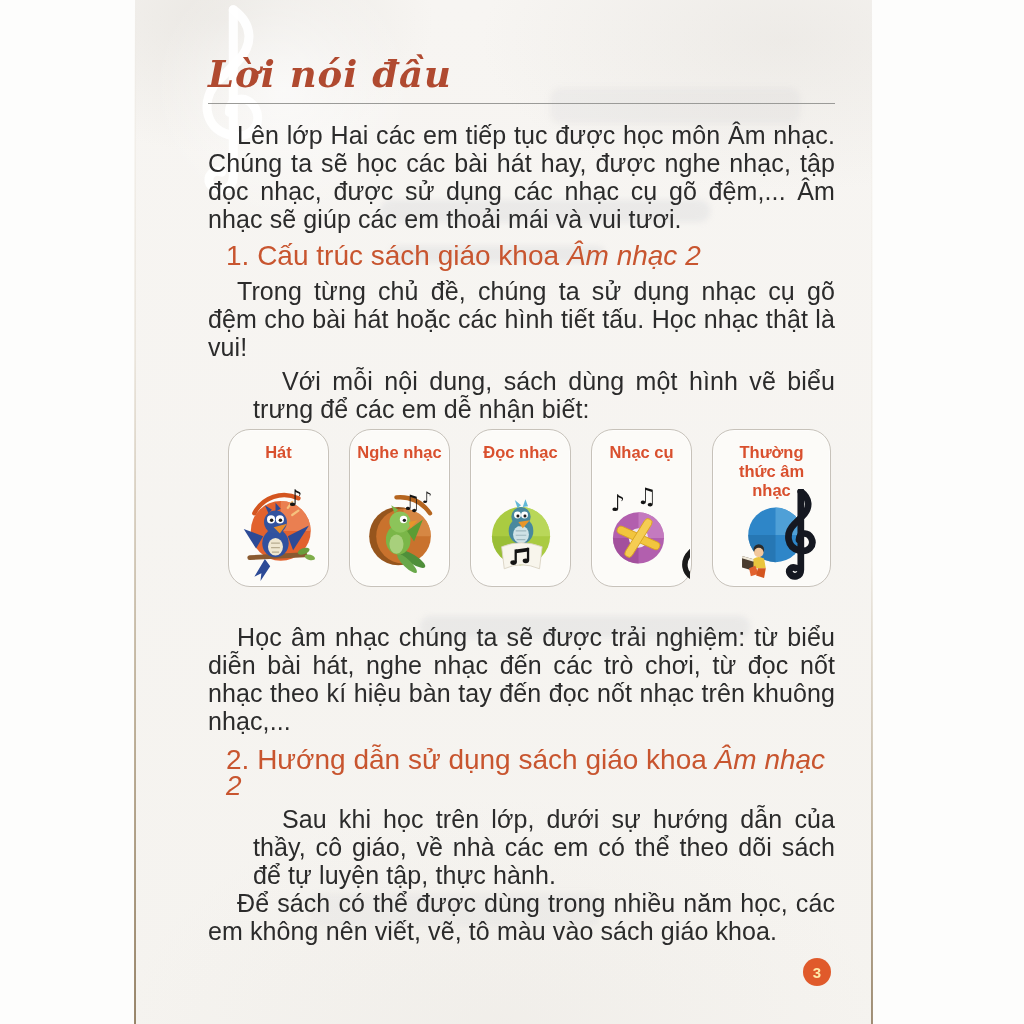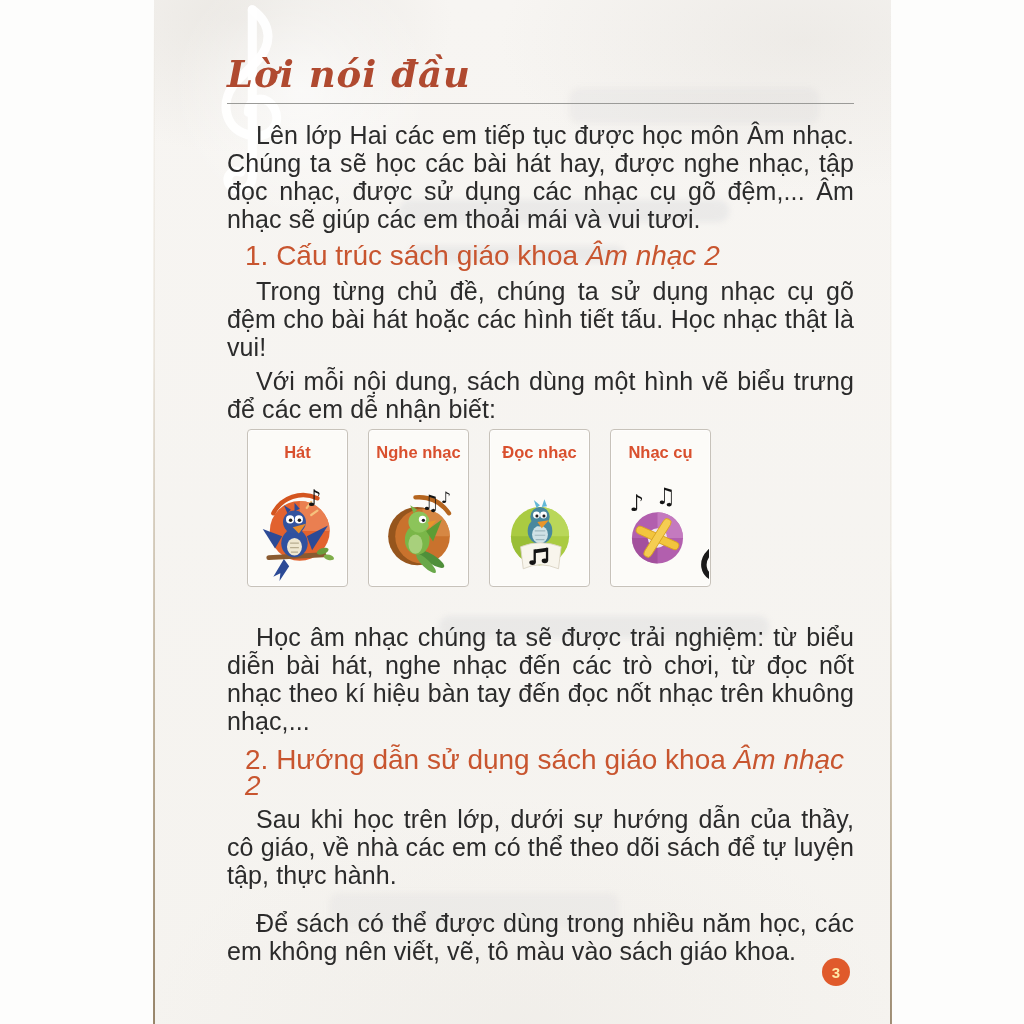--- a/index.html
+++ b/index.html
@@ -4,21 +4,21 @@
 <style>
   html,body{margin:0;padding:0;}
   body{
     width:1024px;height:1024px;position:relative;overflow:hidden;
     background:#fdfdfc;
     font-family:"Liberation Sans",sans-serif;
     -webkit-font-smoothing:antialiased;
   }
   
   .scan-page{
-    position:absolute;left:154px;top:0;width:737px;height:1024px;
+    position:absolute;left:135px;top:0;width:737px;height:1024px;
     background:
       radial-gradient(ellipse 300px 190px at 12% 2%, rgba(214,210,203,.38), transparent 70%),
       radial-gradient(ellipse 420px 210px at 88% 4%, rgba(216,212,206,.30), transparent 72%),
       radial-gradient(ellipse 500px 300px at 50% 100%, rgba(228,224,218,.25), transparent 75%),
       linear-gradient(#f7f5f2,#f5f3ef);
   }
   .edge{position:absolute;top:0;bottom:0;width:2px;}
   .edge.left{
     left:-1px;
     background:linear-gradient(to bottom, rgba(140,110,60,0) 0%, rgba(140,110,60,.12) 35%,
@@ -50,35 +50,35 @@
     font-family:"DejaVu Serif",serif;font-style:italic;font-weight:700;
     font-size:37px;line-height:38px;color:#b04a30;letter-spacing:1px;
   }
   .title-rule{margin:10px 0 0 0;border:none;border-top:1.6px solid #9b9b98;width:100%;}
   .content p{
     margin:8px 0 0 0;font-size:25px;line-height:28px;
     text-align:justify;text-indent:29px;letter-spacing:.1px;
   }
   p.intro{margin-top:17px;}
   p.p-exp{margin-top:36px;}
-  p.tight{margin-top:6px;}
-  p.tight2{margin-top:20px;}
+  p.tight{margin-top:6px;margin-left:45px;}
+  p.tight2{margin-top:0;}
   .sec-heading{
     margin:10px 0 0 18px;font-size:28px;line-height:26px;font-weight:400;color:#c8552f;
   }
   .sec-heading.h2{margin-top:12px;}
   .sec-heading .book{font-style:italic;}
   .book-inline{font-style:italic;}
   
   .cards-row{
     margin:6px 0 0 20px;height:158px;display:flex;gap:20px;align-items:stretch;
   }
   .card{
     width:101px;box-sizing:border-box;background:#fcfbf8;
-    border:1.6px solid #c7c2ba;border-radius:4px;
+    border:1.6px solid #c7c2ba;border-radius:22px;
     display:flex;flex-direction:column;align-items:center;
     box-shadow:0 0 0 1px rgba(255,255,255,.5) inset;
   }
   .card.wide{width:119px;}
   .card-label{
     margin-top:13px;min-height:30px;padding:0 6px;
     font-size:16.5px;line-height:19px;font-weight:700;color:#d9502e;text-align:center;
   }
   .card-art{flex:1;width:100%;display:flex;align-items:center;justify-content:center;}
   .card-art svg{width:96px;height:104px;}
@@ -224,20 +224,40 @@
             <rect x="21" y="63.5" width="50" height="9" rx="4.5" fill="#f5cd52" stroke="#d9a422" stroke-width="1" transform="rotate(-58 46 68)"></rect>
             <text x="14" y="38" font-size="26" fill="#141414" class="note-glyph">♪</text>
             <text x="44" y="30" font-size="26" fill="#141414" class="note-glyph">♫</text>
             <svg x="64" y="44" width="24" height="58" viewBox="0 0 60 150" class="clef" style="color:#1a1a1a" stroke-width="9">
               <use href="#clef"></use>
             </svg>
           </svg>
         </div>
       </div>
 
+      <div class="card wide">
+        <div class="card-label">Thường thức âm nhạc</div>
+        <div class="card-art">
+          <svg viewBox="0 0 100 118">
+            <circle cx="54" cy="60" r="31" fill="#2e86c8"></circle>
+            <path d="M54 29 A31 31 0 0 1 85 60 L54 60 Z" fill="#55a4d9" opacity="0.85"></path>
+            <path d="M54 91 A31 31 0 0 1 23 60 L54 60 Z" fill="#2470ab" opacity="0.7"></path>
+            <svg x="34" y="8" width="42" height="100" viewBox="0 0 60 150" class="clef" style="color:#151821" stroke-width="11">
+              <use href="#clef"></use>
+            </svg>
+            <path d="M16 84 L30 88 L30 101 L16 97 Z" fill="#4a3c30"></path>
+            <path d="M16 84 L30 88 L29.2 90.5 L16 86.5 Z" fill="#efe8d8"></path>
+            <circle cx="35" cy="76.5" r="6" fill="#2b2b2b"></circle>
+            <circle cx="35" cy="80" r="5.4" fill="#f2c79c"></circle>
+            <path d="M29 87 Q35 83 41 87 L43 98 L29 98 Z" fill="#e9c53e"></path>
+            <path d="M24 98 L31 95 L35 104 L26 107 Z" fill="#e2622e"></path>
+            <path d="M34 98 L43 98 L41 109 L32 106 Z" fill="#d4551f"></path>
+          </svg>
+        </div>
+      </div>
 
     </div>
 
     <p class="p-exp">Học âm nhạc chúng ta sẽ được trải nghiệm: từ biểu diễn bài hát, nghe nhạc đến các trò chơi, từ đọc nốt nhạc theo kí hiệu bàn tay đến đọc nốt nhạc trên khuông nhạc,...</p>
 
     <div class="sec-heading h2"><span>2. Hướng dẫn sử dụng sách giáo khoa </span><span class="book">Âm nhạc 2</span></div>
 
     <p class="tight">Sau khi học trên lớp, dưới sự hướng dẫn của thầy, cô giáo, về nhà các em có thể theo dõi sách để tự luyện tập, thực hành.</p>
 
 

